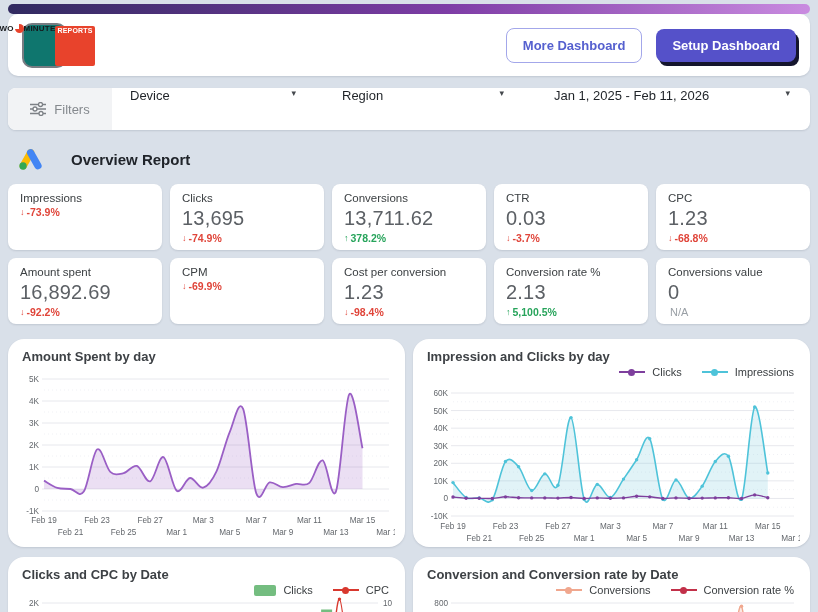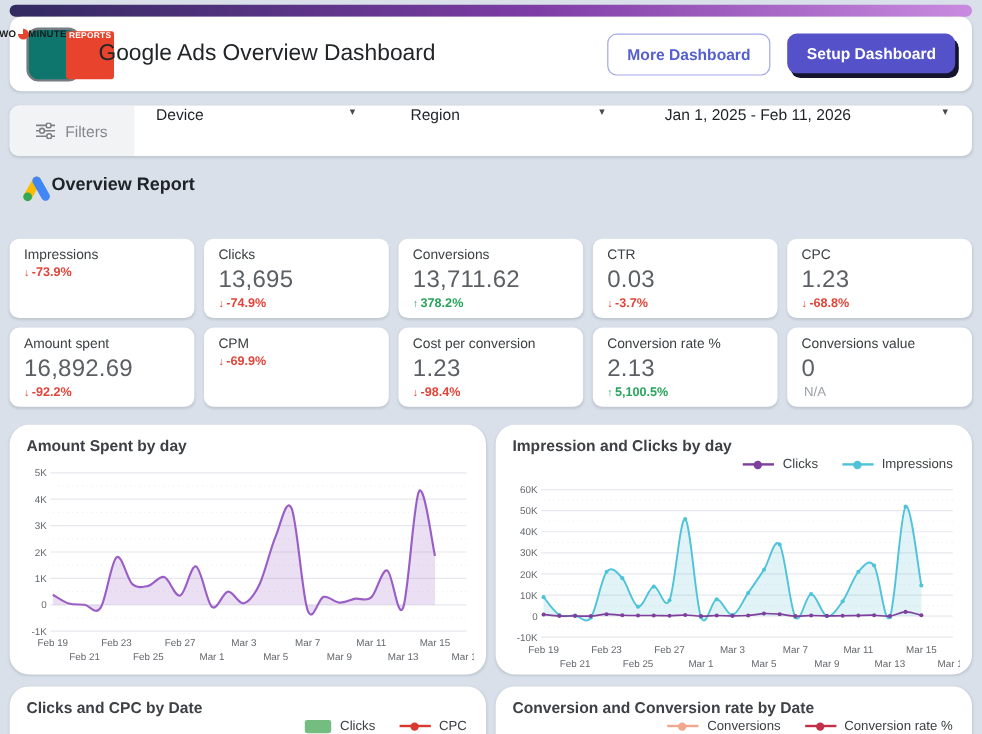--- a/index.html
+++ b/index.html
@@ -7,34 +7,34 @@
   .topbar{margin:4px 8px 0;height:10px;border-radius:6px}
   .card{background:#fff;border-radius:10px;box-shadow:0 1px 2px rgba(40,50,70,.14)}
   
   .header{margin:0 8px;height:62px;display:flex;align-items:center;padding:0 14px;box-sizing:border-box}
   .logo{width:45px;height:45px;border:2px solid #777c82;border-radius:10px;box-sizing:border-box;display:flex;flex-direction:row;justify-content:center;background:#0f766e;line-height:1}
   .logo .row{display:flex;align-items:flex-start;gap:1px}
   .logo .t{font-size:8px;font-weight:bold;color:#17191c;letter-spacing:.2px}
   .logo .pie{width:9px;height:9px;border-radius:50%;background:conic-gradient(var(--logo-orange) 0 270deg,transparent 270deg 360deg);margin-top:-1px}
   .logo .rep{font-size:7px;font-weight:bold;color:#fff;background:var(--logo-orange);padding:1px 2px;border-radius:2px;margin-top:1px;letter-spacing:.2px}
   .htitle{font-size:19px;font-weight:500;color:#232629;margin-left:15px}
-  .hbtns{margin-left:auto;display:flex;gap:14px;align-items:flex-start}
+  .hbtns{margin-left:auto;display:flex;gap:14px;align-items:center}
   .btn{font-size:13px;font-weight:bold;border-radius:8px;padding:9px 16px;cursor:pointer;border:0;font-family:inherit}
   .btn.ghost{background:#fff;color:var(--accent-text);border:1.5px solid var(--accent-border)}
   .btn.solid{background:var(--accent);color:#fff;box-shadow:3px 4px 0 #14152d}
   
   .filterbar{margin:12px 8px 4px;height:42px;border-radius:8px;display:flex;align-items:center;box-sizing:border-box;overflow:hidden}
   .fseg{width:104px;height:100%;background:#f2f3f5;display:flex;align-items:center;justify-content:center;gap:8px;color:#85898e;font-size:13px;cursor:pointer}
   .fdrop{display:flex;justify-content:space-between;height:100%;box-sizing:border-box;cursor:pointer;font-size:13px;color:#1f2328;font-weight:500}
   .fdrop .caret{color:#45484d;font-size:9px;margin-left:8px}
   .dd-device{width:198px;padding:0 14px 0 18px}
   .dd-region{width:208px;padding:0 14px 0 32px}
   .dd-date{flex:1;padding:0 20px 0 36px;font-weight:500}
   
-  .section{margin:15px 8px 26px;height:28px;display:flex;gap:0;padding-left:8px}
+  .section{margin:15px 8px 11px;height:28px;display:flex;align-items:center;gap:28px;padding-left:8px}
   .stitle{font-size:15px;font-weight:bold;color:#20242a}
   
   .kpis{margin:0 8px;display:grid;grid-template-columns:repeat(5,1fr);gap:8px}
   .kpi{background:#fff;border-radius:8px;box-shadow:0 1px 2px rgba(40,50,70,.14);padding:8px 12px 7px;box-sizing:border-box;height:66px}
   .kl{font-size:11.5px;color:#3c4043}
   .kv{font-size:20px;color:#5c6065;margin-top:3px;letter-spacing:.2px}
   .kd{font-size:10.5px;font-weight:bold;margin-top:2px;display:flex;align-items:center;gap:2px}
   .kd.down{color:var(--negative)}.kd.up{color:var(--positive)}.kd.na{color:var(--neutral);font-weight:normal;font-size:11px}
   .ka{font-size:9px}
   
@@ -58,21 +58,20 @@
 
 <div class="header card">
   <div class="logo">
     <div class="row">
       <span class="t">TWO</span>
       <span class="pie"></span>
     </div>
     <span class="t">MINUTE</span>
     <span class="rep">REPORTS</span>
   </div>
-  <div class="htitle">Google Ads Overview Dashboard</div>
   <div class="hbtns">
     <button class="btn ghost">More Dashboard</button>
     <button class="btn solid">Setup Dashboard</button>
   </div>
 </div>
 
 <div class="filterbar card">
   <div class="fseg">
     <svg width="16" height="14" viewBox="0 0 16 14">
       <g stroke="#7d8186" stroke-width="1.3" fill="#fff">

